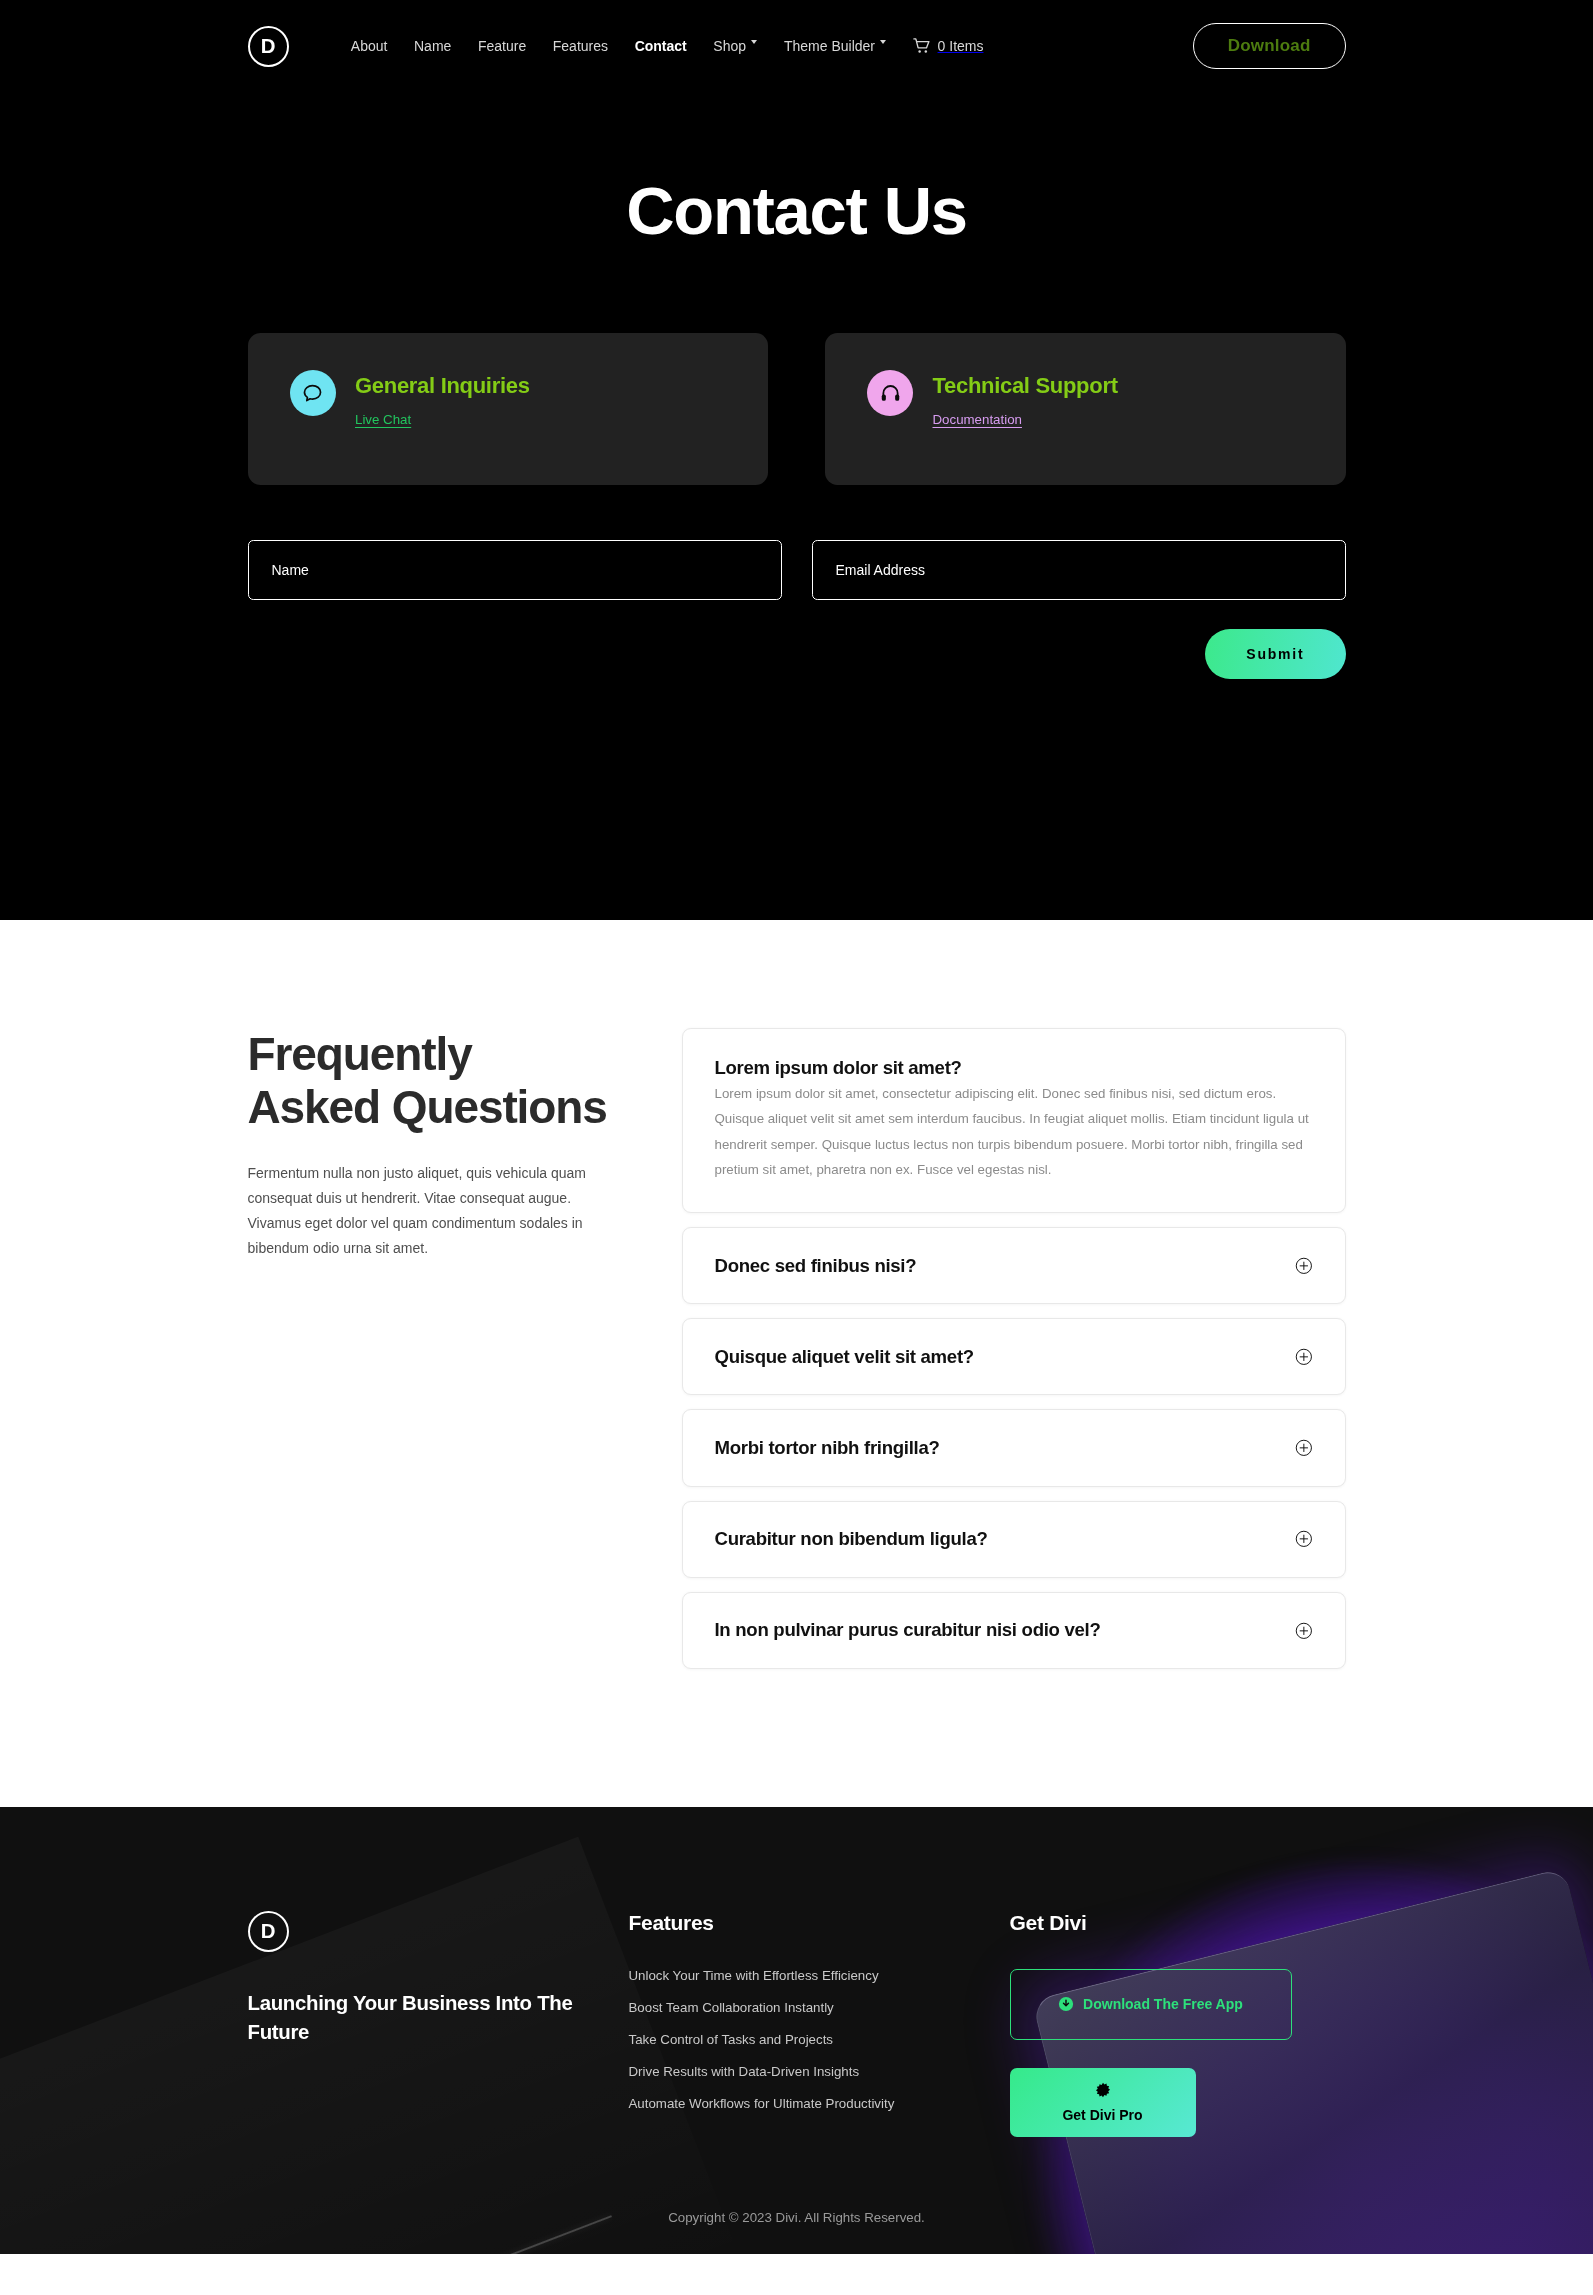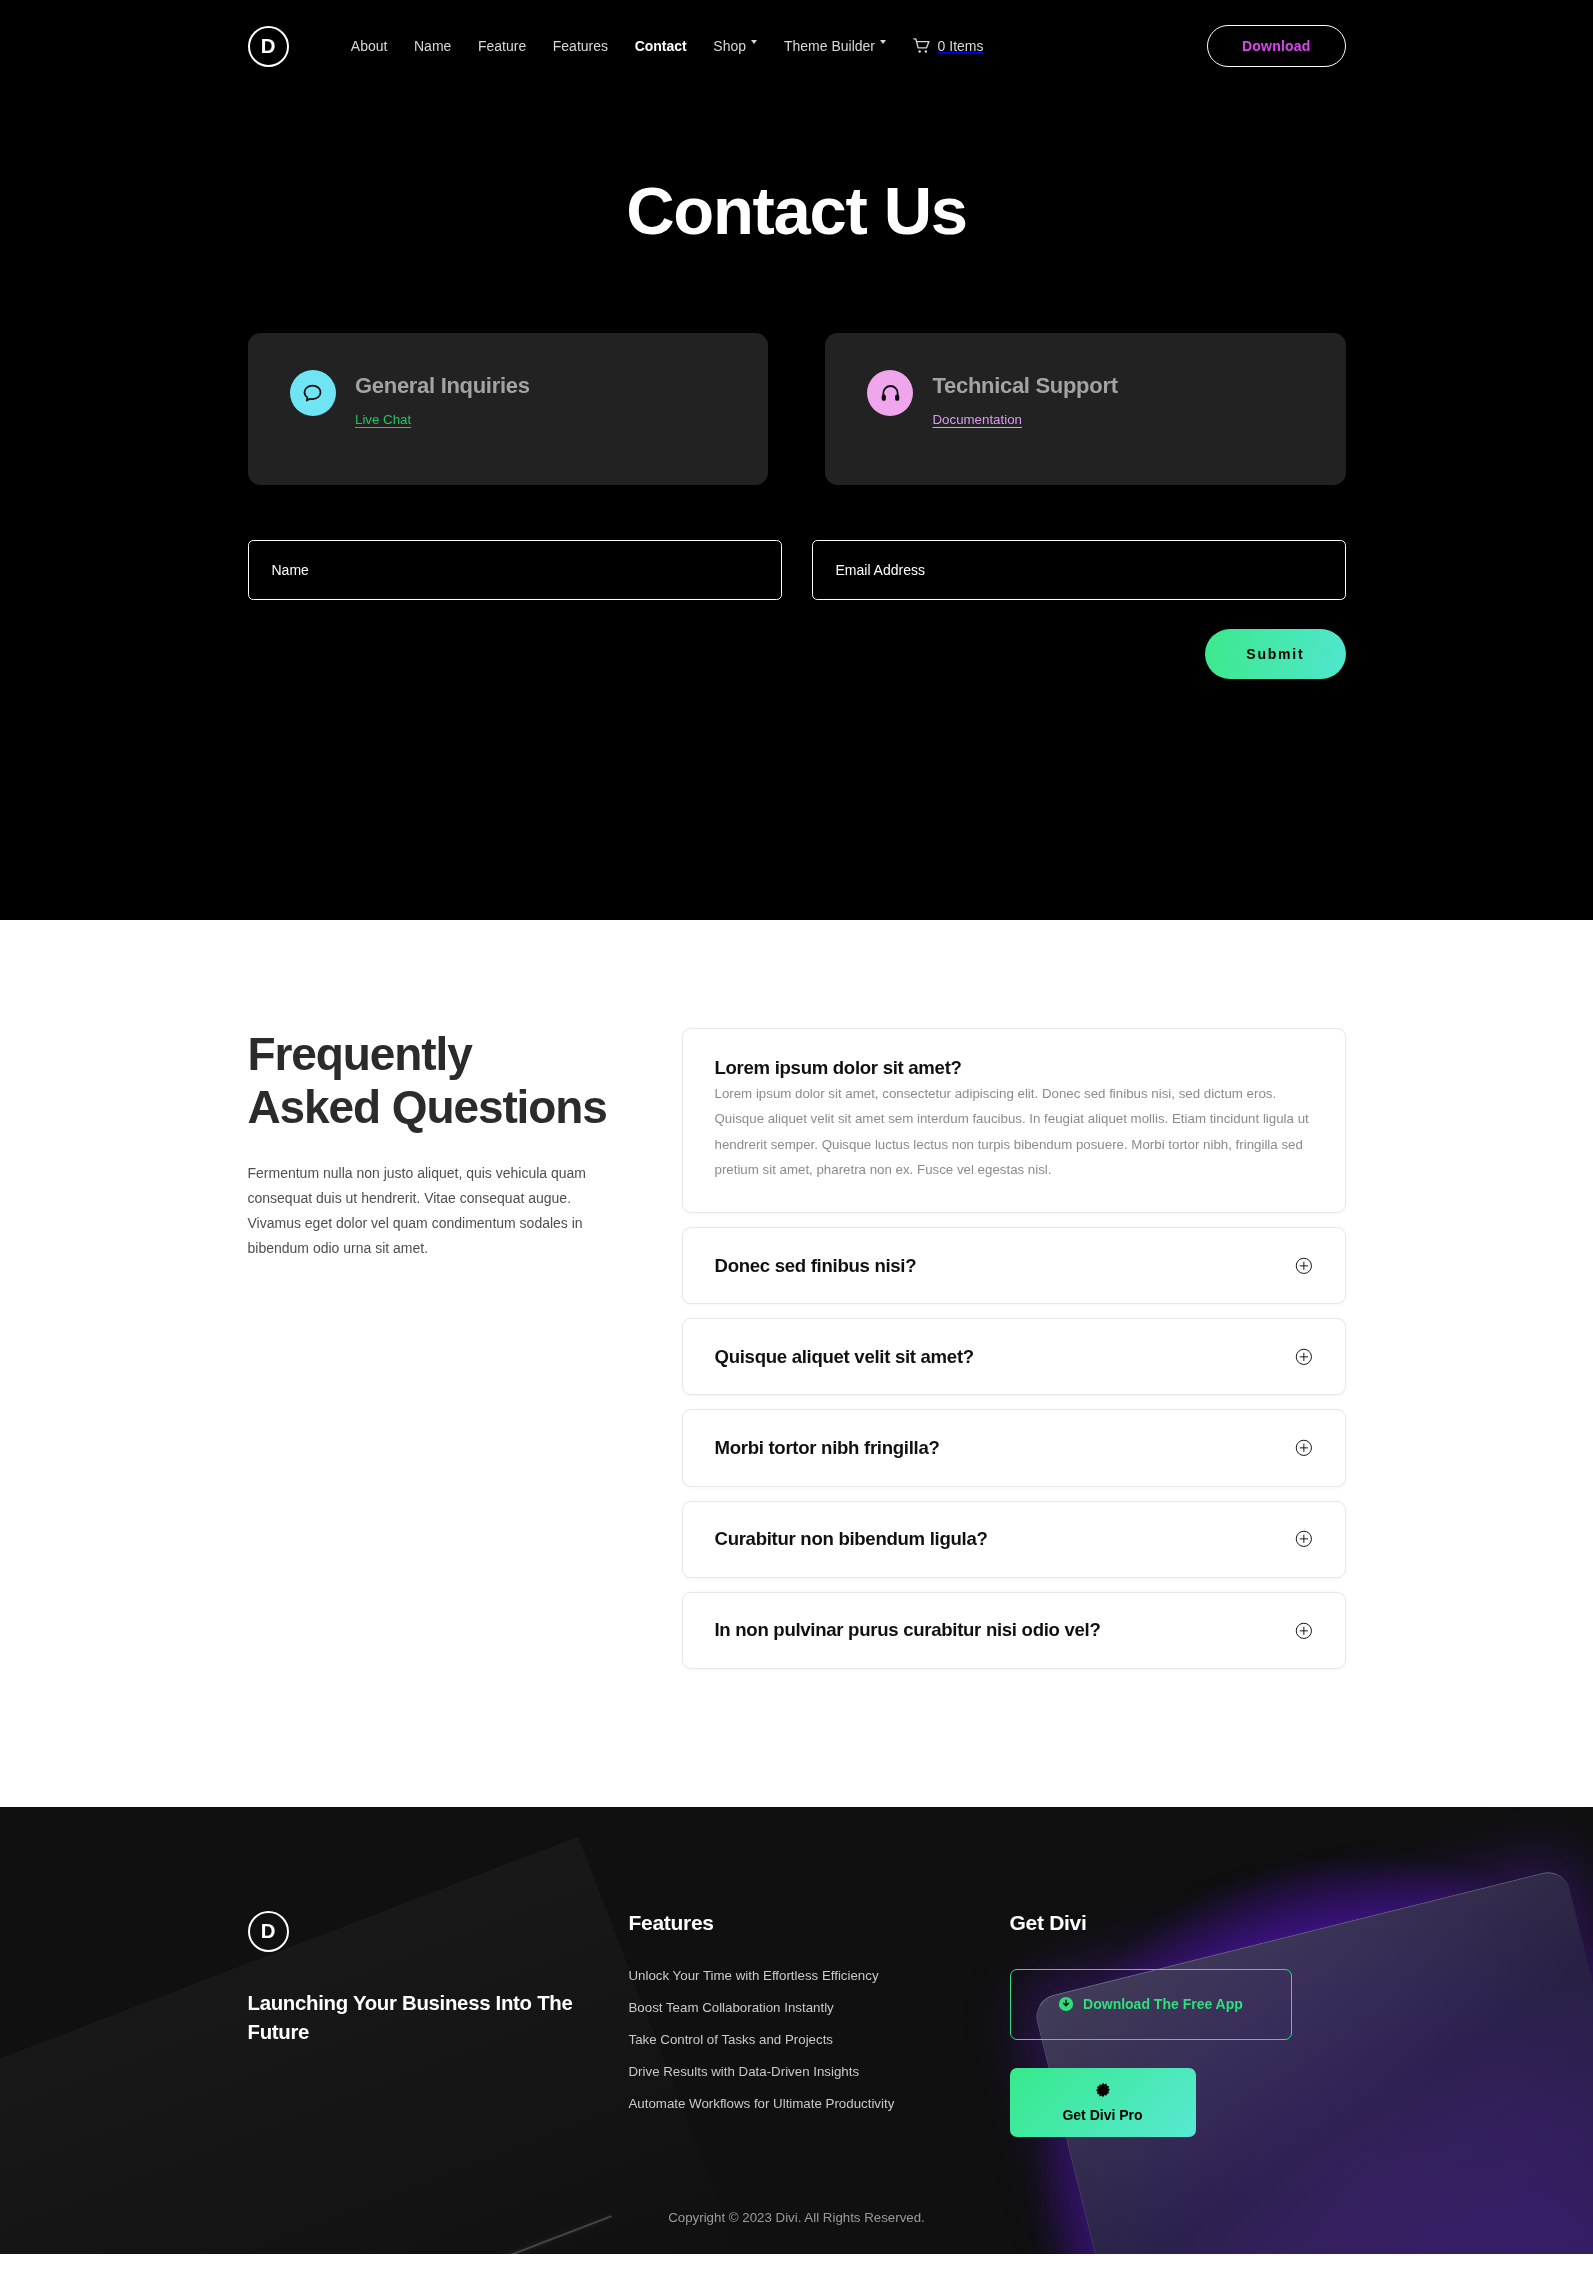--- a/index.html
+++ b/index.html
@@ -32,22 +32,22 @@
   .nav-link.active { color:#ffffff; font-weight:700; }
   .caret {
     display:inline-block; width:0; height:0; border-left:3.5px solid transparent;
     border-right:3.5px solid transparent; border-top:4.4px solid #d8d8d8; margin-top:1.8px;
   }
   .cart-item { display:flex; align-items:center; gap:7px; padding:0 13.3px; }
   .cart-count { color:#d8d8d8; font-size:14px; }
   .nav-cta {
     margin-left:auto;
     border:1.8px solid #ffffff; border-radius:35px;
-    color:#d946ef; background:transparent;
-    font-size:14px; font-weight:700; letter-spacing:0.2px;
+    color:#4d7c0f; background:transparent;
+    font-size:17px; font-weight:700; letter-spacing:0.2px;
     padding:12.4px 34px; white-space:nowrap; cursor:pointer;
     font-family:"Liberation Sans", sans-serif;
   }
 
   .hero-title {
     text-align:center; color:#ffffff; font-size:67px; font-weight:700;
     letter-spacing:-1.3px; margin-top:80px;
   }
 
   .contact-wrap { width:1098px; margin:0 auto; padding-top:84px; }
@@ -56,21 +56,21 @@
   .card {
     flex:1; background:#222222; border-radius:12.4px;
     padding:37px 42px 41px 42px; min-height:152px;
   }
   .card-row { display:flex; align-items:flex-start; gap:19.5px; }
   .card-icon {
     width:46px; height:46px; border-radius:50%;
     display:flex; align-items:center; justify-content:center; flex:0 0 auto;
   }
   .card-texts { padding-top:2.7px; }
-  .card-title { color:#a3a3a3; font-size:22px; font-weight:700; letter-spacing:-0.3px; }
+  .card-title { color:#84cc16; font-size:22px; font-weight:700; letter-spacing:-0.3px; }
   .card-link {
     display:inline-block; margin-top:13.3px; font-size:13.3px;
     text-decoration:underline; text-underline-offset:2.7px;
   }
 
   
   .form { margin-top:55px; }
   .form-row { display:flex; gap:30px; }
   .field {
     flex:1; background:#000000; border:1.8px solid #ffffff; border-radius:5.3px;

